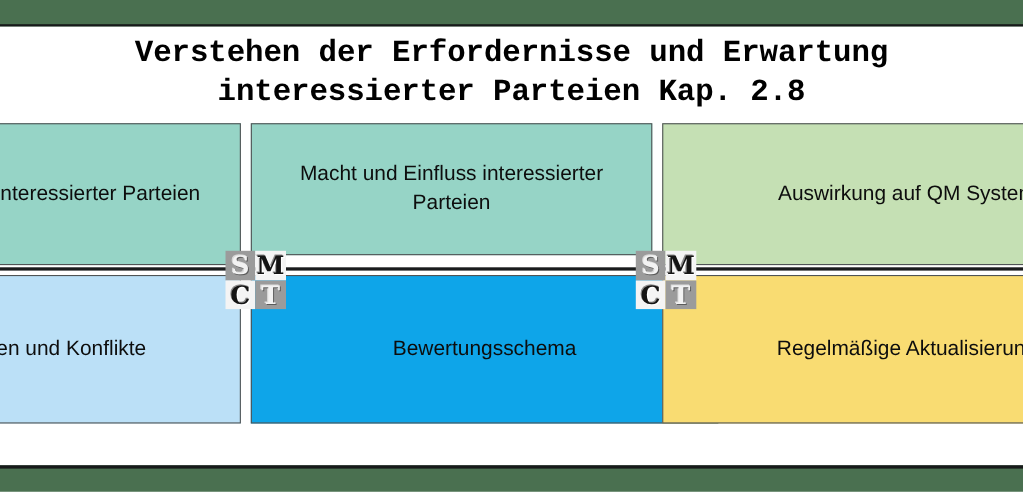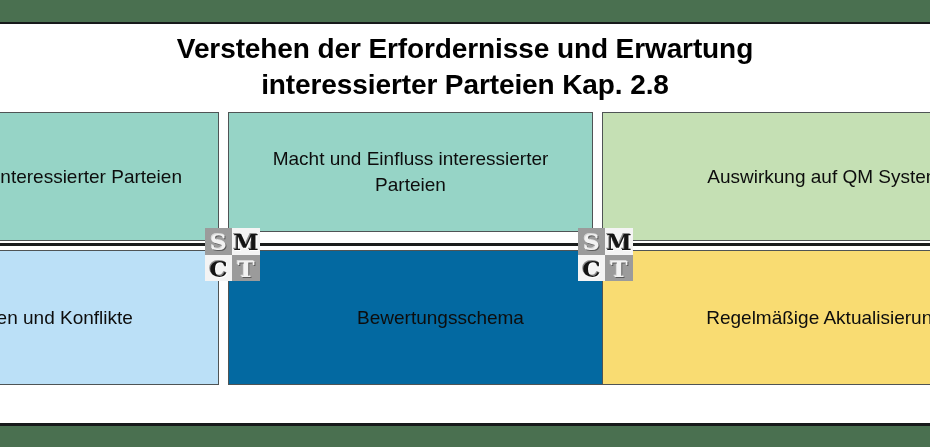--- a/index.html
+++ b/index.html
@@ -39,20 +39,21 @@
     position: absolute;
     top: 24px;
     left: 0;
     width: 930px;
     height: 86px;
     display: flex;
     flex-direction: column;
     align-items: center;
     justify-content: center;
     z-index: 3;
+    font-family: Liberation Mono, monospace;
   }
   .title-line {
     font-size: 28px;
     font-weight: bold;
     color: #000000;
     line-height: 36px;
     letter-spacing: -0.1px;
     text-align: center;
     white-space: nowrap;
   }
@@ -91,21 +92,21 @@
     max-width: 330px;
   }
 
   
   #box-r1c1 { left: -118px; top: 112px; width: 337px; height: 129px; background: #96d4c6; }
   #box-r1c2 { left: 228px;  top: 112px; width: 365px; height: 120px; background: #96d4c6; }
   #box-r1c3 { left: 602px;  top: 112px; width: 445px; height: 129px; background: #c5e0b4; }
 
   
   #box-r2c1 { left: -118px; top: 250px; width: 337px; height: 135px; background: #bbe0f7; }
-  #box-r2c2 { left: 228px;  top: 250px; width: 425px; height: 135px; background: #0369a1; }
+  #box-r2c2 { left: 228px;  top: 250px; width: 425px; height: 135px; background: #0ea5e9; }
   #box-r2c3 { left: 602px;  top: 250px; width: 445px; height: 135px; background: #f9dc72; }
 
   
   .smct-logo {
     position: absolute;
     width: 55px;
     height: 53px;
     z-index: 6;
     display: grid;
     grid-template-columns: 27px 28px;

